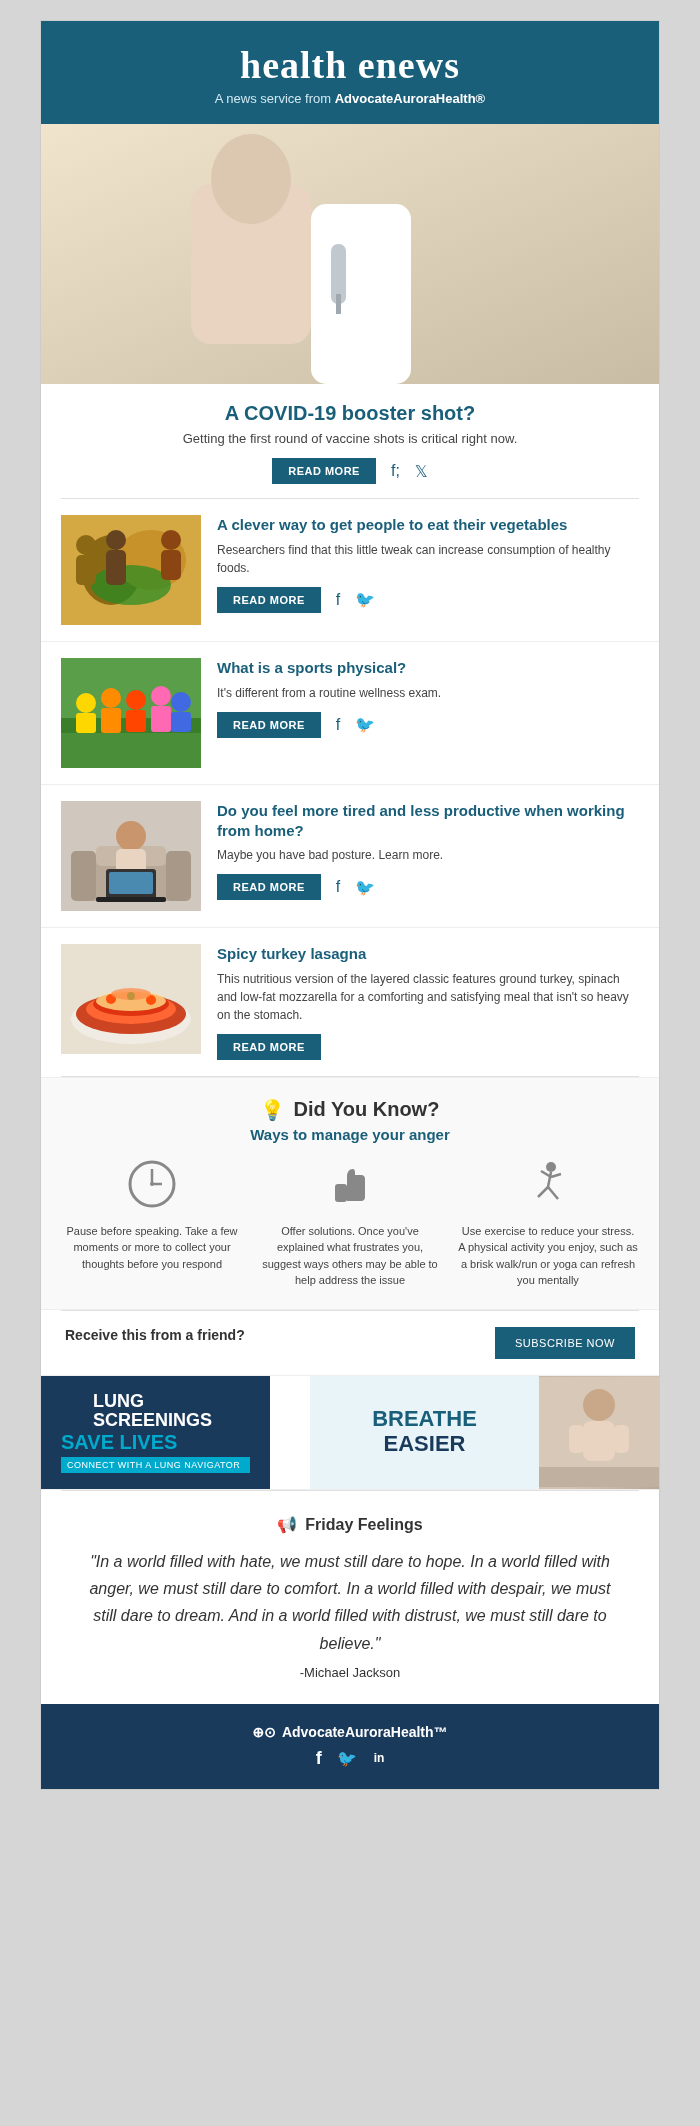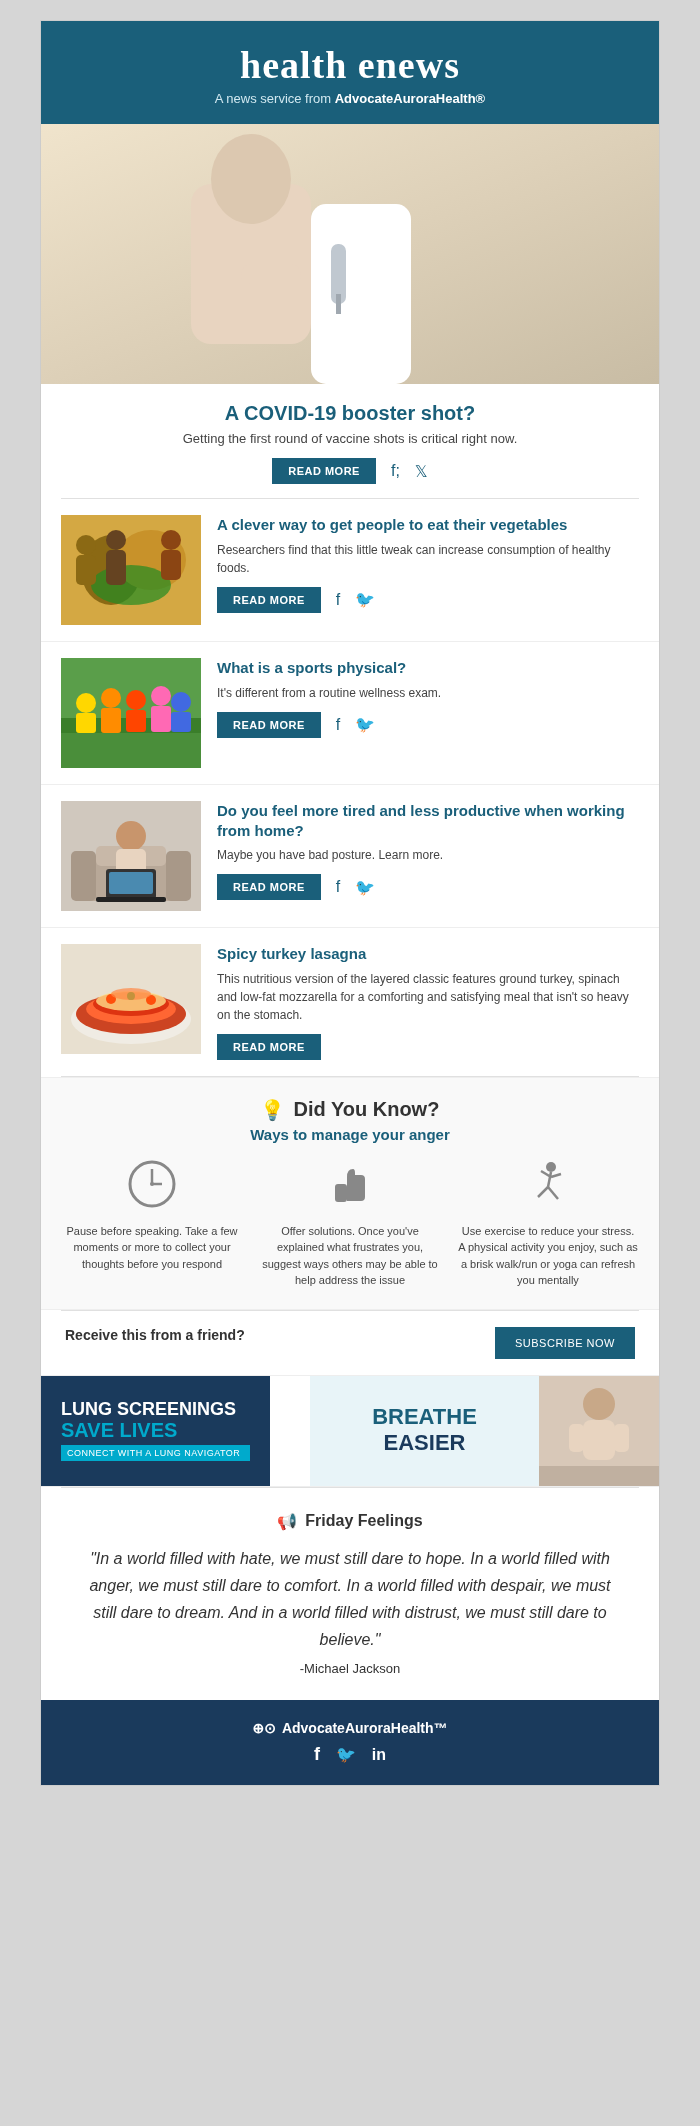--- a/index.html
+++ b/index.html
@@ -229,20 +229,21 @@
       display: flex;
       flex-direction: column;
       justify-content: center;
     }
     .lung-title1 {
       color: #ffffff;
       font-size: 18px;
       font-weight: 900;
       text-transform: uppercase;
       line-height: 1.1;
+      margin-left: 32px;
     }
     .lung-title2 {
       color: #00aacc;
       font-size: 20px;
       font-weight: 900;
       text-transform: uppercase;
       line-height: 1.1;
     }
     .lung-sub {
       color: #ffffff;
@@ -606,17 +607,17 @@
   </div>
 
   <div class="footer">
     <div class="footer-logo">
       <span>⊕⊙</span>
       <span>AdvocateAuroraHealth™</span>
     </div>
     <div class="footer-social">
       <span style="color:#fff; font-size:18px; font-weight:bold; cursor:pointer;">f</span>
       <span style="color:#fff; font-size:16px; cursor:pointer;">🐦</span>
-      <span style="color:#fff; font-size:16px; font-weight:bold; cursor:pointer;">in</span>
+      <span style="color:#fff; font-size:12px; font-weight:bold; cursor:pointer;">in</span>
     </div>
   </div>
 
 </div>
 
 </body></html>

